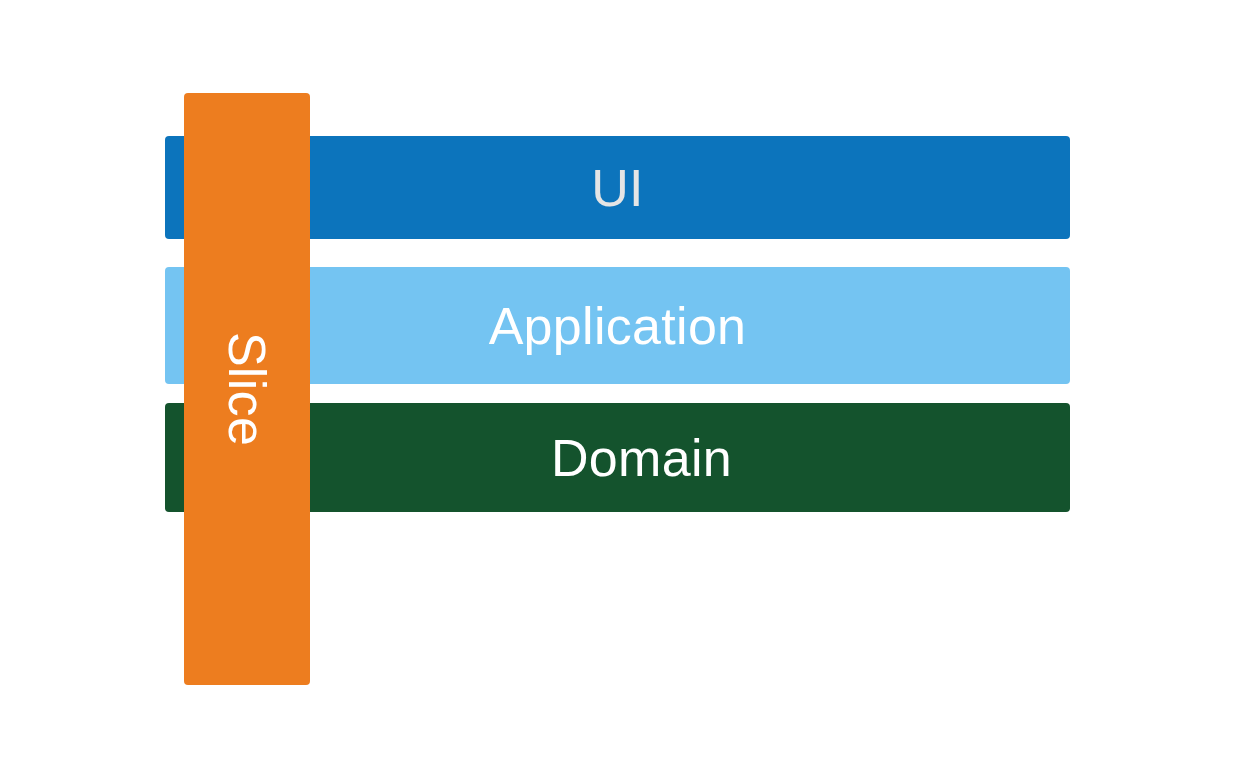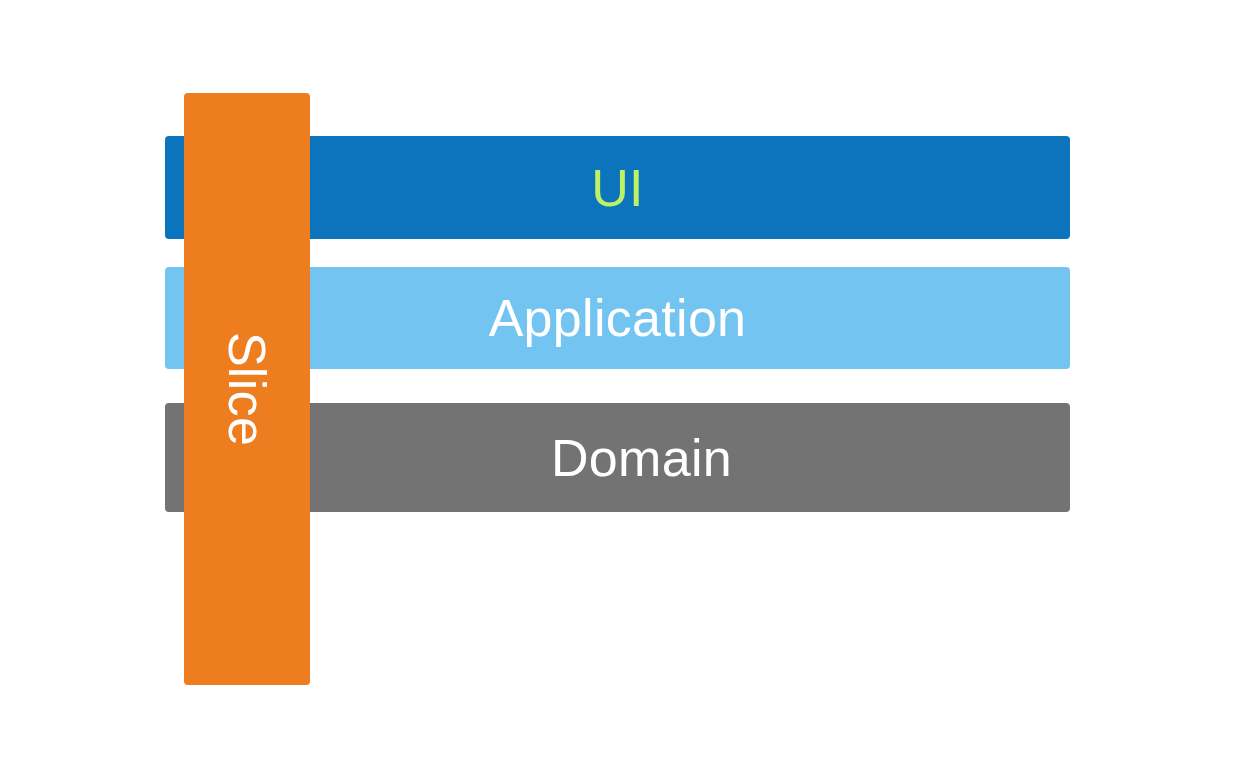--- a/index.html
+++ b/index.html
@@ -37,21 +37,21 @@
     font-family: "Liberation Sans", sans-serif;
     font-weight: 300;
     font-size: 52px;
     line-height: 1;
     letter-spacing: 0.3px;
     white-space: nowrap;
     user-select: none;
   }
 
   #layer-ui      { top: 136px; height: 103px; }
-  #layer-app     { top: 267px; height: 102px; }
+  #layer-app     { top: 267px; height: 117px; }
   #layer-domain  { top: 403px; height: 109px; }
   #layer-db      { top: 546px; height: 98px;  }
 
   
   #slice-band {
     position: absolute;
     left: 184px;
     top: 93px;
     width: 126px;
     height: 592px;
@@ -75,28 +75,28 @@
     transform-origin: center center;
     user-select: none;
   }
 </style>
 </head>
 <body>
 
 <div id="canvas" style="background: rgb(255, 255, 255);">
 
   <div class="layer-bar" id="layer-ui" style="background: rgb(12, 116, 188);">
-    <span class="layer-label" style="color: #bef264;">UI</span>
+    <span class="layer-label" style="color: #e5e5e5;">UI</span>
   </div>
 
   <div class="layer-bar" id="layer-app" style="background: rgb(116, 196, 242);">
     <span class="layer-label" style="color: rgb(255, 255, 255);">Application</span>
   </div>
 
-  <div class="layer-bar" id="layer-domain" style="background: #737373; padding-left: 48px;">
+  <div class="layer-bar" id="layer-domain" style="background: #14532d; padding-left: 48px;">
     <span class="layer-label" style="color: rgb(255, 255, 255);">Domain</span>
   </div>
 
 
   <div id="slice-band" style="background: rgb(237, 125, 31);">
     <span class="slice-label" style="color: rgb(255, 255, 255); transform: rotate(90deg);">Slice</span>
   </div>
 
 </div>
 

